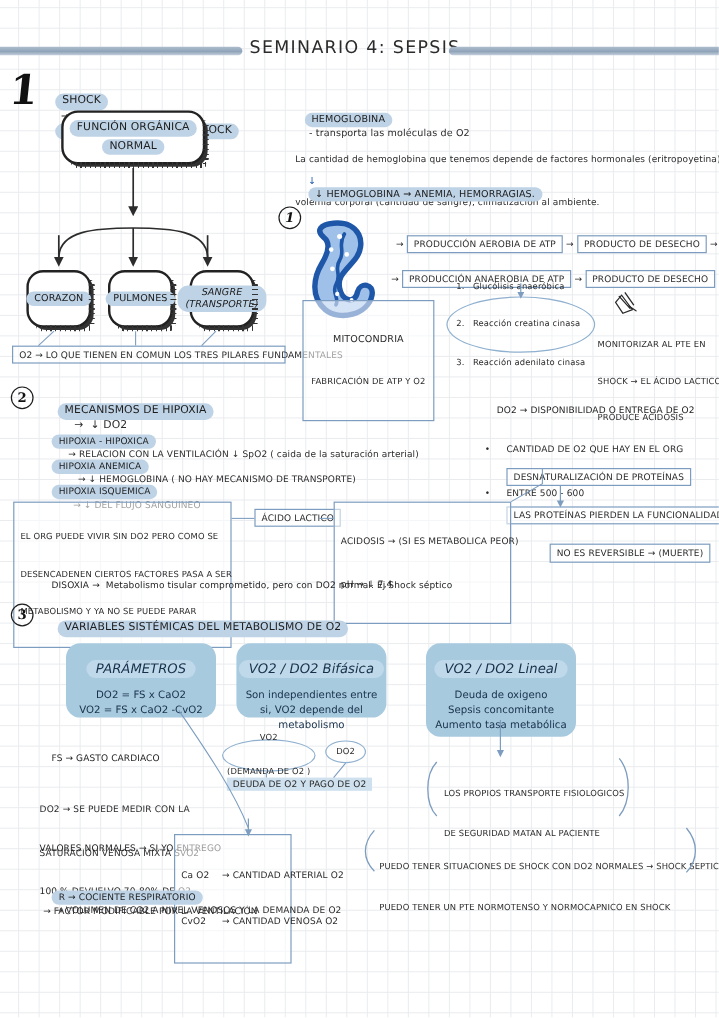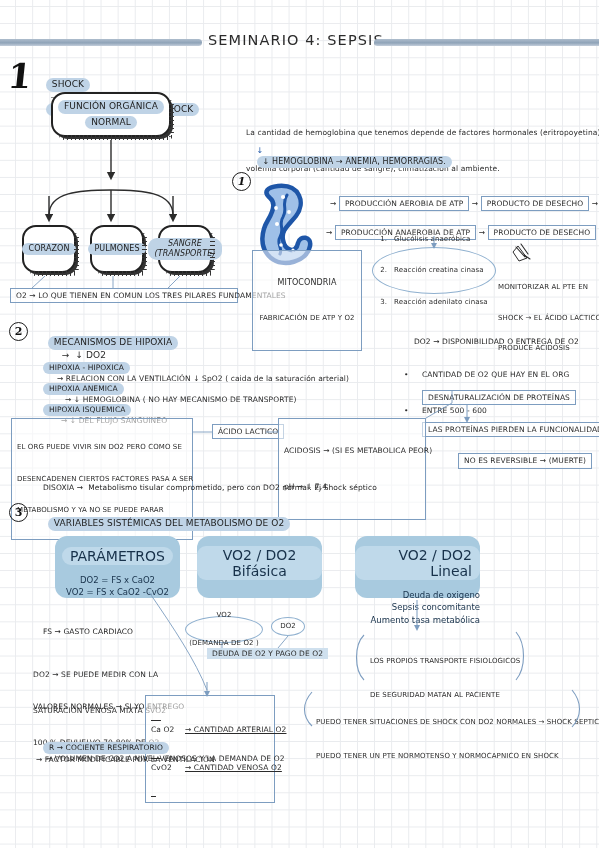--- a/index.html
+++ b/index.html
@@ -77,21 +77,22 @@
     border-radius:12px;
     text-align:center;
     color:#17314a;
     padding-top:10px;
   }
   .card .cap {
     background:#bfd9ea;
     border-radius:9px;
     padding:1px 8px;
     display:inline-block;
-    font-size:14px;
+    font-size:11px;
+    font-style:italic;
   }
   .card .body { font-size:8.5px; line-height:1.45; margin-top:9px; }
   
   .circnum {
     position:absolute;
     width:19px; height:19px;
     border:1.4px solid #1d1d1d;
     border-radius:50%;
     display:flex; align-items:center; justify-content:center;
     font-size:11px; font-weight:bold; color:#111;
@@ -162,20 +163,24 @@
   <div class="sketch" style="left:90px; top:225px; width:54px; height:48px;">
     <span class="txt f8 hl">PULMONES</span>
   </div>
   <div class="sketch" style="left:158px; top:225px; width:54px; height:48px;">
     <span class="txt f8 hl" style="text-align:center; line-height:1.25;font-style:italic;">SANGRE
 (TRANSPORTE)</span>
   </div>
 
   <div class="abs txt f75 bx" style="left:10px; top:288px; width:228px;">O2 → LO QUE TIENEN EN COMUN LOS TRES PILARES FUNDAMENTALES</div>
 
+  <div class="abs txt f8" style="left:243px; top:84px;">
+    <span class="hl">HEMOGLOBINA</span>
+    <span style="margin-left:4px;">- transporta las moléculas de O2</span>
+  </div>
   <div class="abs txt f75" style="left:246px; top:103px; line-height:1.6;">
     <div>La cantidad de hemoglobina que tenemos depende de factores hormonales (eritropoyetina),</div>
     <div>volemia corporal (cantidad de sangre), climatización al ambiente.</div>
   </div>
   <div class="abs txt f8" style="left:246px; top:136px;">
     <span style="color:#1e56a8;">↓</span>
     <span class="hl">↓ HEMOGLOBINA → ANEMIA, HEMORRAGIAS.</span>
   </div>
 
   <div class="circnum" style="left:232px; top:172px; font-style:italic;">1</div>
@@ -290,23 +295,28 @@
   <div class="card" style="left:55px; top:536px; width:125px; height:62px;">
     <span class="cap">PARÁMETROS</span>
     <div class="body">
       <div>DO2 = FS x CaO2</div>
       <div>VO2 = FS x CaO2 -CvO2</div>
     </div>
   </div>
 
   <div class="card" style="left:197px; top:536px; width:125px; height:62px;">
     <span class="cap">VO2 / DO2 Bifásica</span>
-  </div>
-
-  <div class="card" style="left:355px; top:536px; width:125px; height:62px;text-align:right;">
+    <div class="body">
+      <div>Son independientes entre</div>
+      <div>si, VO2 depende del</div>
+      <div>metabolismo</div>
+    </div>
+  </div>
+
+  <div class="card" style="left:355px; top:536px; width:125px; height:78px;">
     <span class="cap">VO2 / DO2 Lineal</span>
     <div class="body">
       <div>Deuda de oxigeno</div>
       <div>Sepsis concomitante</div>
       <div>Aumento tasa metabólica</div>
     </div>
   </div>
 
   <div class="abs txt f75" style="left:33px; top:618px;">
     <span class="hl" style="background:none; padding:0;">FS → GASTO CARDIACO</span>
@@ -322,23 +332,23 @@
 
   <div class="ellipse" style="left:185px; top:616px; width:78px; height:27px;">
     <div class="txt f7" style="line-height:1.3;">
       <div>VO2</div>
       <div>(DEMANDA DE O2 )</div>
     </div>
   </div>
   <div class="ellipse" style="left:271px; top:617px; width:34px; height:19px;">
     <span class="txt f7">DO2</span>
   </div>
-  <div class="abs txt f75 hl-light" style="left:207px; top:648px; padding:1px 5px;">DEUDA DE O2 Y PAGO DE O2</div>
-
-  <div class="abs bx txt f75" style="left:145px; top:695px; width:130px; line-height:1.7;text-decoration:underline;">
+  <div class="abs txt f75 hl-light" style="left:189px; top:648px; padding:1px 5px;">DEUDA DE O2 Y PAGO DE O2</div>
+
+  <div class="abs bx txt f75" style="left:145px; top:695px; width:98px; line-height:1.7;">
     <div><span style="display:inline-block;width:34px;">Ca O2</span><span>→ CANTIDAD ARTERIAL O2</span></div>
     <div><span style="display:inline-block;width:34px;">CvO2</span><span>→ CANTIDAD VENOSA O2</span></div>
   </div>
 
   <div class="abs txt f7" style="left:370px; top:634px; line-height:1.6;">
     <div>LOS PROPIOS TRANSPORTE FISIOLOGICOS</div>
     <div>DE SEGURIDAD MATAN AL PACIENTE</div>
   </div>
   <div class="abs txt f7" style="left:316px; top:695px; line-height:1.6;">
     <div>PUEDO TENER SITUACIONES DE SHOCK CON DO2 NORMALES → SHOCK SEPTICO</div>

